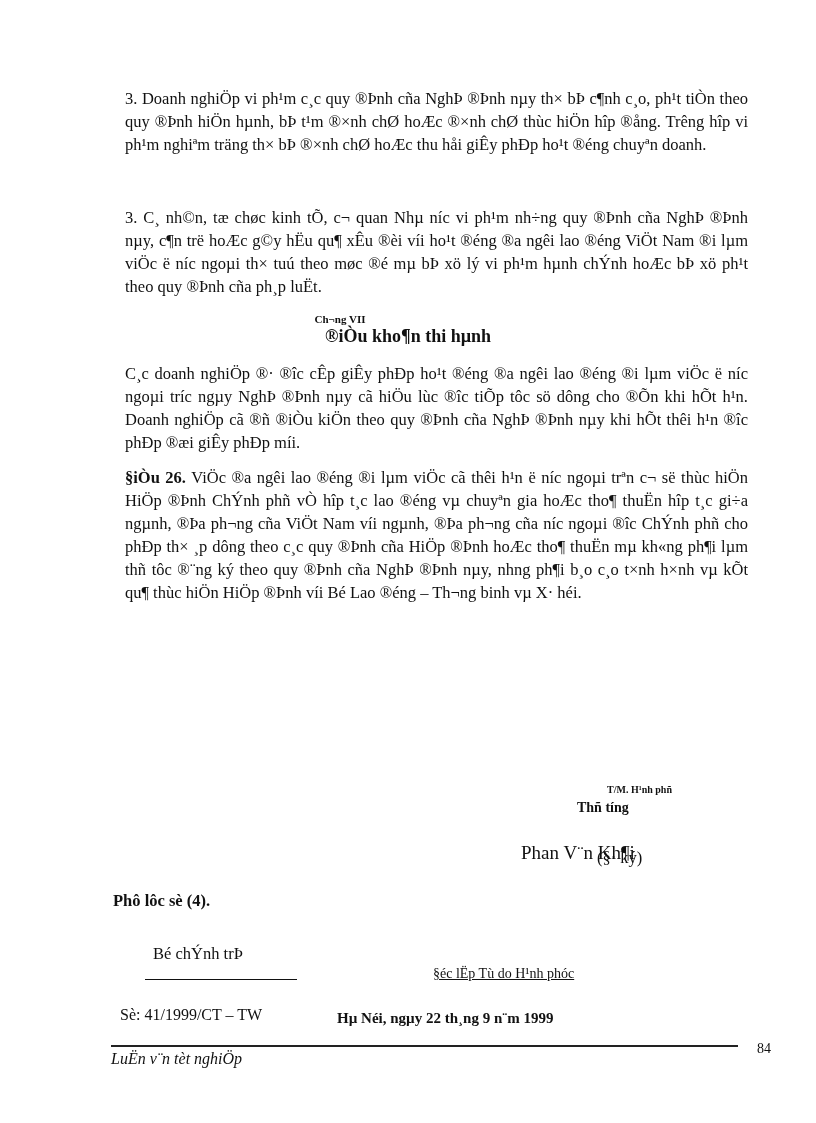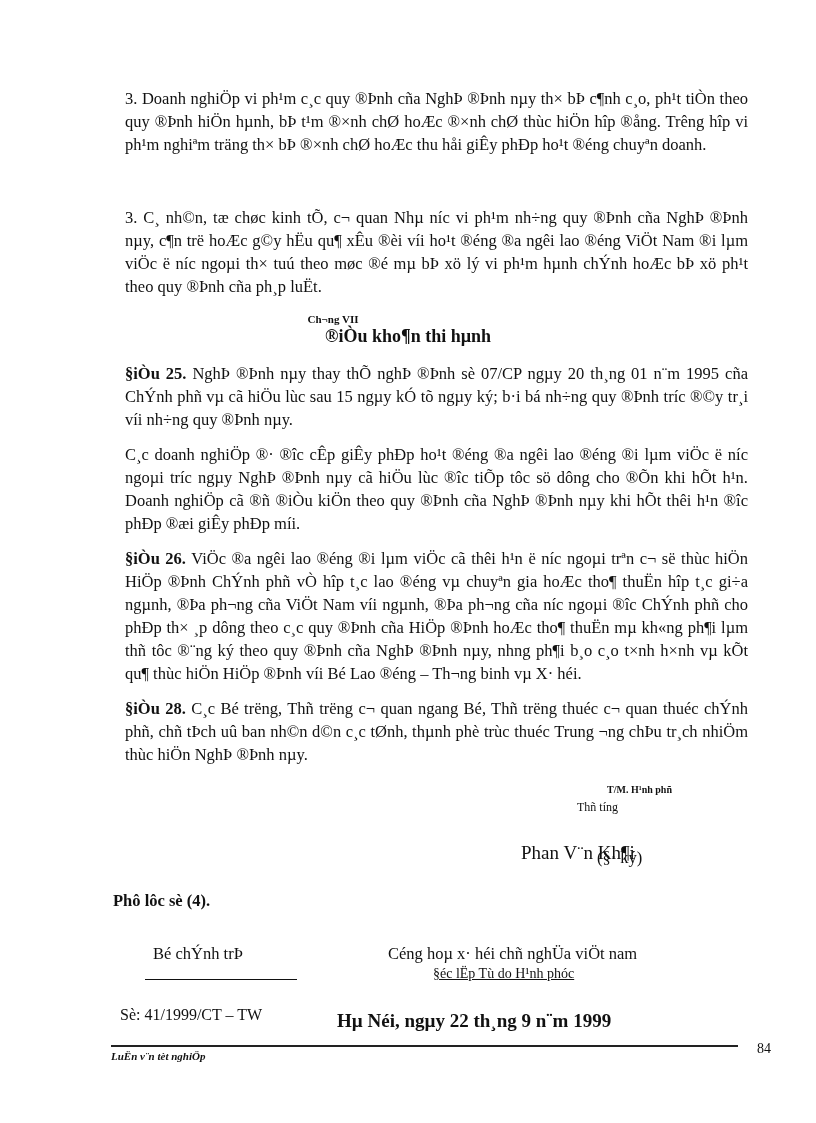--- a/index.html
+++ b/index.html
@@ -2,79 +2,72 @@
 <html><head>
 <meta charset="utf-8">
 <style>
   html, body { margin:0; padding:0; background:#ffffff; }
   body { width:816px; height:1123px; position:relative; overflow:hidden;
          font-family:"Liberation Serif", serif; color:#111; }
   .page { position:absolute; left:0; top:0; width:816px; height:1123px; }
   .para { position:absolute; left:113px; width:647px; font-size:16.5px; line-height:23px;
           text-align:justify; }
   .para p { margin:12px; }
-  .ch-small { position:absolute; left:5px; width:656px; text-align:center; top:313px;
+  .ch-small { position:absolute; left:12px; width:656px; text-align:center; top:313px;
               font-size:11px; font-weight:bold; }
   .ch-title { position:absolute; left:0; width:816px; text-align:center; top:326px;
               font-size:18px; font-weight:bold; }
   .art { margin:0; }
   .art b { font-weight:bold; }
   .sig1 { position:absolute; left:607px; top:784px; font-size:10px; font-weight:bold; }
-  .sig2 { position:absolute; left:577px; top:800px; font-size:12px; }
+  .sig2 { position:absolute; left:577px; top:800px; font-size:14px;font-weight:bold; }
   .sig3 { position:absolute; left:521px; top:842px; font-size:19px; }
   .sig4 { position:absolute; left:597px; top:848px; font-size:16.5px; }
   .appendix { position:absolute; left:113px; top:891px; font-size:16.5px; font-weight:bold; }
   .org { position:absolute; left:153px; top:944px; font-size:16.5px; }
   .org-line { position:absolute; left:145px; top:979px; width:152px; border-top:1px solid #111; }
   .nation { position:absolute; left:388px; top:944px; font-size:16.5px; }
   .motto { position:absolute; left:433px; top:966px; font-size:14px; text-decoration:underline; }
   .docnum { position:absolute; left:120px; top:1006px; font-size:16px; }
-  .docdate { position:absolute; left:337px; top:1010px; font-size:19px; font-weight:bold; }
+  .docdate { position:absolute; left:337px; top:1010px; font-size:15px; font-weight:bold; }
   .footer-rule { position:absolute; left:111px; top:1045px; width:627px; border-top:2px solid #222; }
-  .footer-text { position:absolute; left:111px; top:1050px; font-size:11px; font-weight:bold; font-style:italic; }
+  .footer-text { position:absolute; left:111px; top:1050px; font-size:16px; font-weight:normal; font-style:italic; }
   .page-num { position:absolute; left:757px; top:1041px; font-size:14px; }
 </style>
 </head>
 <body>
 
 <div class="page">
 
   <div class="para" style="top:75px;">
     <p>3. Doanh nghiÖp vi ph¹m c¸c quy ®Þnh cña NghÞ ®Þnh nµy th× bÞ c¶nh c¸o, ph¹t tiÒn theo quy ®Þnh hiÖn hµnh, bÞ t¹m ®×nh chØ hoÆc ®×nh chØ thùc hiÖn hîp ®ång. Tr­êng hîp vi ph¹m nghiªm träng th× bÞ ®×nh chØ hoÆc thu håi giÊy phÐp ho¹t ®éng chuyªn doanh.</p>
   </div>
 
   <div class="para" style="top:194px;">
     <p>3. C¸ nh©n, tæ chøc kinh tÕ, c¬ quan Nhµ n­íc vi ph¹m nh÷ng quy ®Þnh cña NghÞ ®Þnh nµy, c¶n trë hoÆc g©y hËu qu¶ xÊu ®èi víi ho¹t ®éng ®­a ng­êi lao ®éng ViÖt Nam ®i lµm viÖc ë n­íc ngoµi th× tuú theo møc ®é mµ bÞ xö lý vi ph¹m hµnh chÝnh hoÆc bÞ xö ph¹t theo quy ®Þnh cña ph¸p luËt.</p>
   </div>
 
   <div class="ch-small">Ch­¬ng VII</div>
   <div class="ch-title">®iÒu kho¶n thi hµnh</div>
 
   <div class="para" style="top:350px;">
-    <p class="art">
-      <b>§iÒu 25.</b><span> NghÞ ®Þnh nµy thay thÕ nghÞ ®Þnh sè 07/CP ngµy 20 th¸ng 01 n¨m 1995 cña ChÝnh phñ vµ cã hiÖu lùc sau 15 ngµy kÓ tõ ngµy ký; b·i bá nh÷ng quy ®Þnh tr­íc ®©y tr¸i víi nh÷ng quy ®Þnh nµy.</span>
-    </p>
     <p class="art">C¸c doanh nghiÖp ®· ®­îc cÊp giÊy phÐp ho¹t ®éng ®­a ng­êi lao ®éng ®i lµm viÖc ë n­íc ngoµi tr­íc ngµy NghÞ ®Þnh nµy cã hiÖu lùc ®­îc tiÕp tôc sö dông cho ®Õn khi hÕt h¹n. Doanh nghiÖp cã ®ñ ®iÒu kiÖn theo quy ®Þnh cña NghÞ ®Þnh nµy khi hÕt thêi h¹n ®­îc phÐp ®æi giÊy phÐp míi.</p>
     <p class="art">
       <b>§iÒu 26.</b><span> ViÖc ®­a ng­êi lao ®éng ®i lµm viÖc cã thêi h¹n ë n­íc ngoµi trªn c¬ së thùc hiÖn HiÖp ®Þnh ChÝnh phñ vÒ hîp t¸c lao ®éng vµ chuyªn gia hoÆc tho¶ thuËn hîp t¸c gi÷a ngµnh, ®Þa ph­¬ng cña ViÖt Nam víi ngµnh, ®Þa ph­¬ng cña n­íc ngoµi ®­îc ChÝnh phñ cho phÐp th× ¸p dông theo c¸c quy ®Þnh cña HiÖp ®Þnh hoÆc tho¶ thuËn mµ kh«ng ph¶i lµm thñ tôc ®¨ng ký theo quy ®Þnh cña NghÞ ®Þnh nµy, nh­ng ph¶i b¸o c¸o t×nh h×nh vµ kÕt qu¶ thùc hiÖn HiÖp ®Þnh víi Bé Lao ®éng – Th­¬ng binh vµ X· héi.</span>
-    </p>
-    <p class="art">
-      <b>§iÒu 28.</b><span> C¸c Bé tr­ëng, Thñ tr­ëng c¬ quan ngang Bé, Thñ tr­ëng thuéc c¬ quan thuéc chÝnh phñ, chñ tÞch uû ban nh©n d©n c¸c tØnh, thµnh phè trùc thuéc Trung ­¬ng chÞu tr¸ch nhiÖm thùc hiÖn NghÞ ®Þnh nµy.</span>
     </p>
   </div>
 
   <div class="sig1">T/M. H¹nh phñ</div>
   <div class="sig2">Thñ t­íng</div>
   <div class="sig3">Phan V¨n Kh¶i</div>
   <div class="sig4">(§· ký)</div>
 
   <div class="appendix">Phô lôc sè (4).</div>
   <div class="org">Bé chÝnh trÞ</div>
   <div class="org-line"></div>
-  <div class="nation">Céng hoµ x· héi chñ nghÜa viÖt nam</div>
   <div class="motto">§éc lËp Tù do H¹nh phóc</div>
   <div class="docnum">Sè: 41/1999/CT – TW</div>
   <div class="docdate">Hµ Néi, ngµy 22 th¸ng 9 n¨m 1999</div>
 
   <div class="footer-rule"></div>
   <div class="footer-text">LuËn v¨n tèt nghiÖp</div>
   <div class="page-num">84</div>
 
 </div>
 

